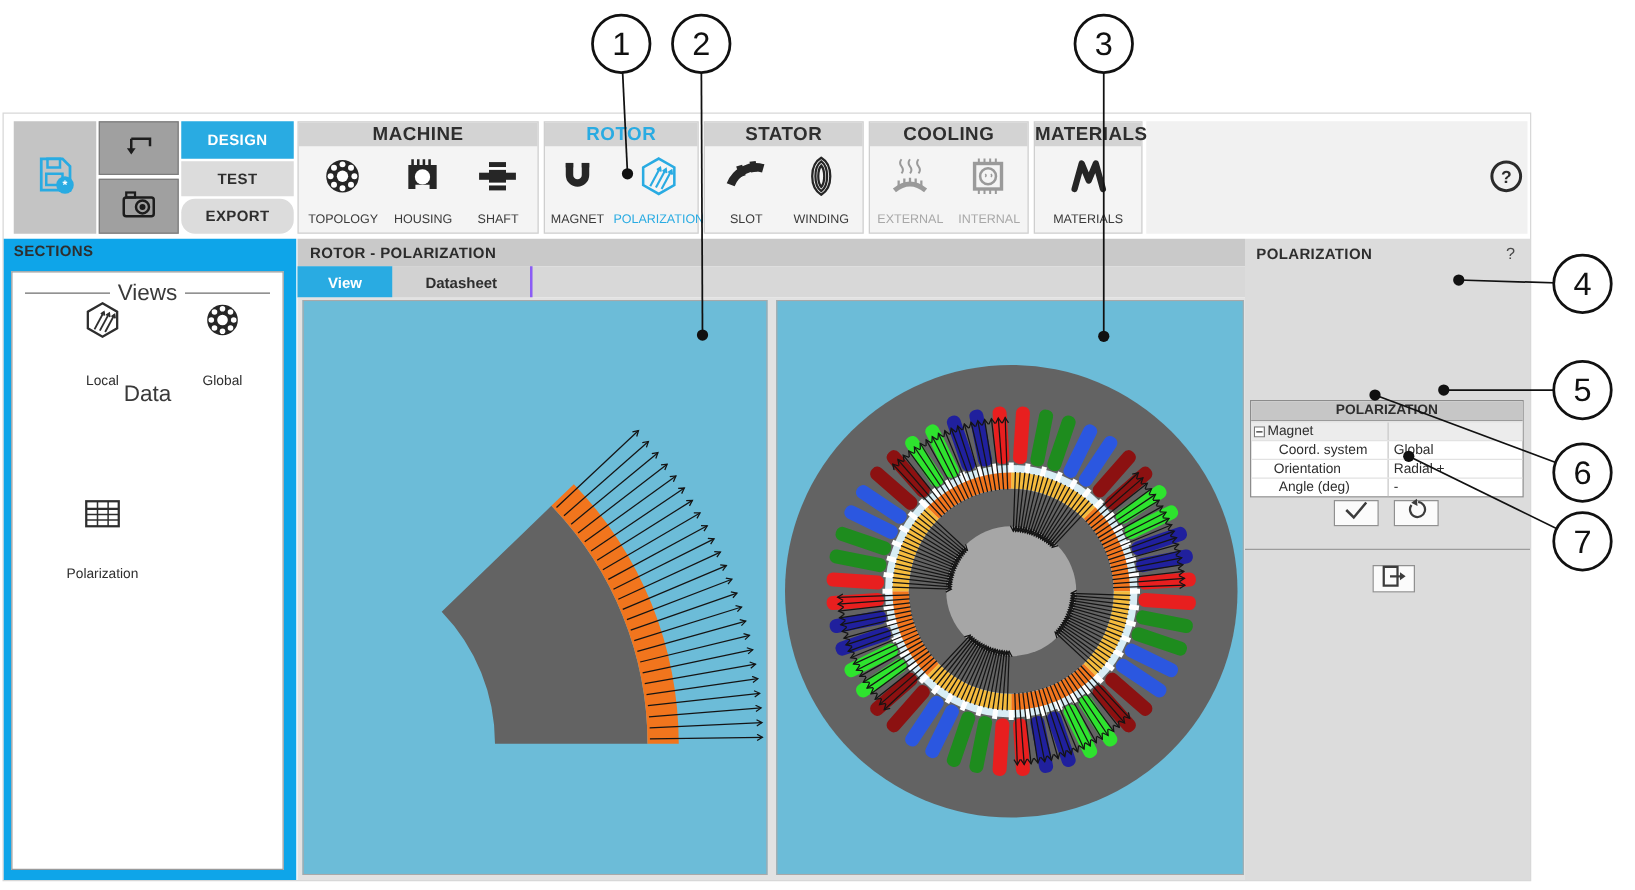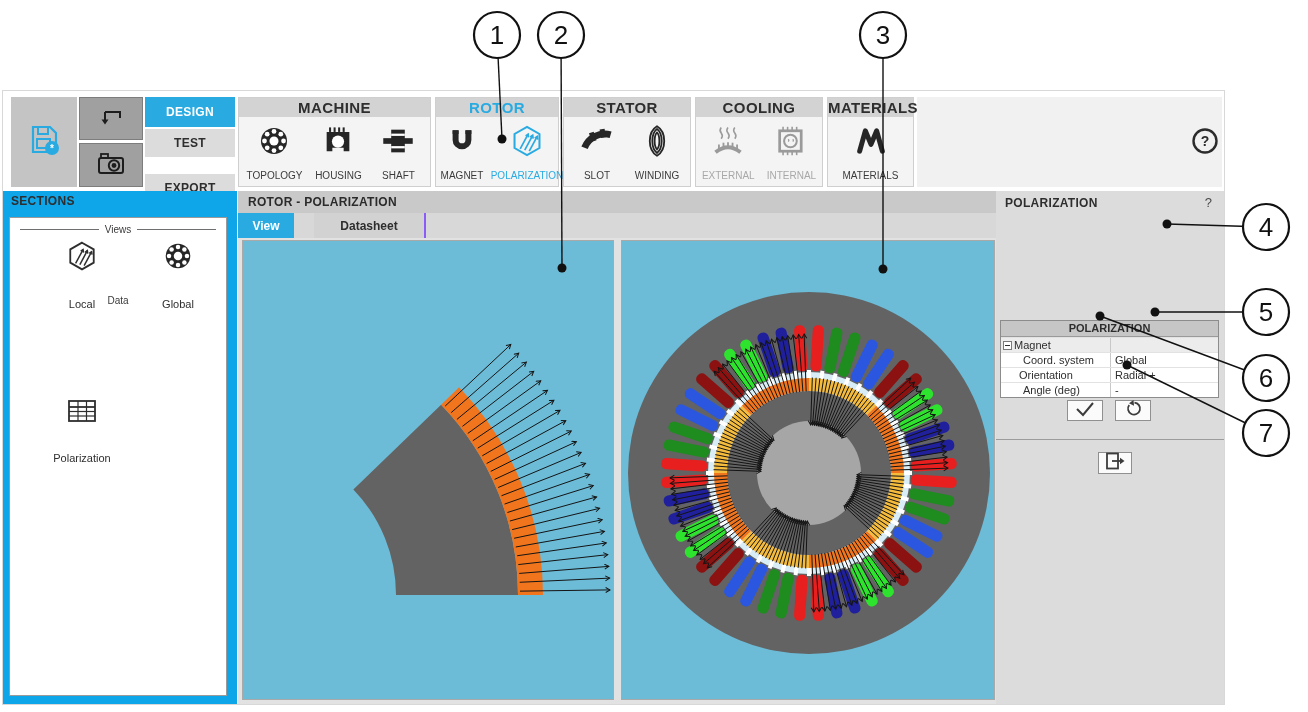--- a/index.html
+++ b/index.html
@@ -17,21 +17,21 @@
   .ritem{display:flex;flex-direction:column;align-items:center;justify-content:space-between;padding:2px 2px 5px 2px;min-width:48px;cursor:pointer;}
   .ritem .ric{height:36px;display:flex;align-items:center;justify-content:center;}
   .ritem .rlb{font-size:10px;color:#3a3a3a;white-space:nowrap;}
   .ritem.blue .rlb{color:#29abe2;}
   .ritem.disabled .rlb{color:#a8a8a8;cursor:default;}
   .ribbonfiller{position:absolute;background:#f1f1f1;}
   
   #sections{position:absolute;left:0;top:100px;width:234px;height:513px;background:#0ea5e9;box-sizing:border-box;}
   #sections .ptitle{position:absolute;left:8px;top:3px;font-size:12px;font-weight:bold;color:#2e2e2e;letter-spacing:.3px;}
   #seccard{position:absolute;left:6px;top:26px;width:218px;height:479px;background:#fff;border:1px solid #9a9a9a;box-sizing:border-box;}
-  .grouplab{display:flex;align-items:center;gap:6px;margin:12px 10px;color:#3a3a3a;font-size:10px;}
+  .grouplab{display:flex;align-items:center;gap:6px;margin:12px 10px;color:#3a3a3a;font-size:18px;}
   .grouplab .rule{flex:1;height:1px;background:#6f6f6f;}
   .secitem{position:absolute;width:76px;display:flex;flex-direction:column;align-items:center;gap:22px;cursor:pointer;}
   .secitem .slb{font-size:11px;color:#2e2e2e;}
   
   #mainhdr{position:absolute;left:235px;top:100px;width:758px;height:22px;background:#c9c9c9;font-size:12px;font-weight:bold;color:#2b2b2b;line-height:22px;padding-left:10px;box-sizing:border-box;letter-spacing:.3px;}
   #tabrow{position:absolute;left:235px;top:122px;width:758px;height:25px;background:#d8d8d8;}
   .tab{position:absolute;top:0;height:25px;font-size:12px;font-weight:bold;display:flex;align-items:center;justify-content:center;cursor:pointer;box-sizing:border-box;}
   .tab.active{background:#29abe2;color:#fff;}
   .tab.idle{background:#d2d2d2;color:#2e2e2e;border-right:2px solid #8b5cf6;}
   #canvasarea{position:absolute;left:235px;top:147px;width:758px;height:466px;background:#e2e2e2;}
@@ -84,21 +84,21 @@
         <svg width="30" height="28" viewBox="0 0 30 28">
           <rect x="3" y="9" width="24" height="15" rx="2" fill="none" stroke="#1d1d1d" stroke-width="2"></rect>
           <rect x="5" y="5" width="7" height="4" fill="none" stroke="#1d1d1d" stroke-width="1.8"></rect>
           <circle cx="18" cy="16.5" r="5.2" fill="none" stroke="#1d1d1d" stroke-width="2"></circle>
           <circle cx="18" cy="16.5" r="2.4" fill="#1d1d1d"></circle>
         </svg>
       </span>
     </div>
     <div class="cell navbtn active" style="left:142px;top:6px;width:90px;height:30px;">DESIGN</div>
     <div class="cell navbtn" style="left:142px;top:38px;width:90px;height:28px;">TEST</div>
-    <div class="cell navbtn" style="left:142px;top:83px;width:90px;height:28px;">EXPORT</div>
+    <div class="cell navbtn" style="left:142px;top:68px;width:90px;height:28px;border-radius:11px;">EXPORT</div>
 
     <div class="ribbonfiller" style="left:914px;top:6px;width:305px;height:90px;"></div>
 
     <div class="rgroup" style="left:235px;width:193px;">
       <div class="gtitle">MACHINE</div>
       <div class="gbody">
         <div class="ritem">
           <span class="ric">
             <svg width="34" height="34" viewBox="0 0 30 30">
               <circle cx="15" cy="15" r="11.5" fill="#262626"></circle>
@@ -332,21 +332,21 @@
               <line x1="20.5" y1="4" x2="20.5" y2="24" stroke="#2e2e2e" stroke-width="1.2"></line>
             </svg>
           </span>
           <span class="slb">Polarization</span>
         </div>
       </div>
     </div>
 
     <div id="mainhdr">ROTOR - POLARIZATION</div>
     <div id="tabrow">
-      <div class="tab active" style="left:0;width:56px;text-align:right;">View</div>
+      <div class="tab active" style="left:0;width:76px;text-align:right;">View</div>
       <div class="tab idle" style="left:76px;width:112px;">Datasheet</div>
     </div>
     <div id="canvasarea">
       <div class="pane" style="left:4px;width:372px;">
         <svg id="svgLocal" width="370" height="458" viewBox="0 0 370 458">
             <defs>
               <marker id="ahL" markerWidth="7" markerHeight="7" refX="4.8" refY="3" orient="auto">
                 <path d="M0.5,0.5 L4.8,3 L0.5,5.5" fill="none" stroke="#141414" stroke-width="1"></path>
               </marker>
             </defs>

